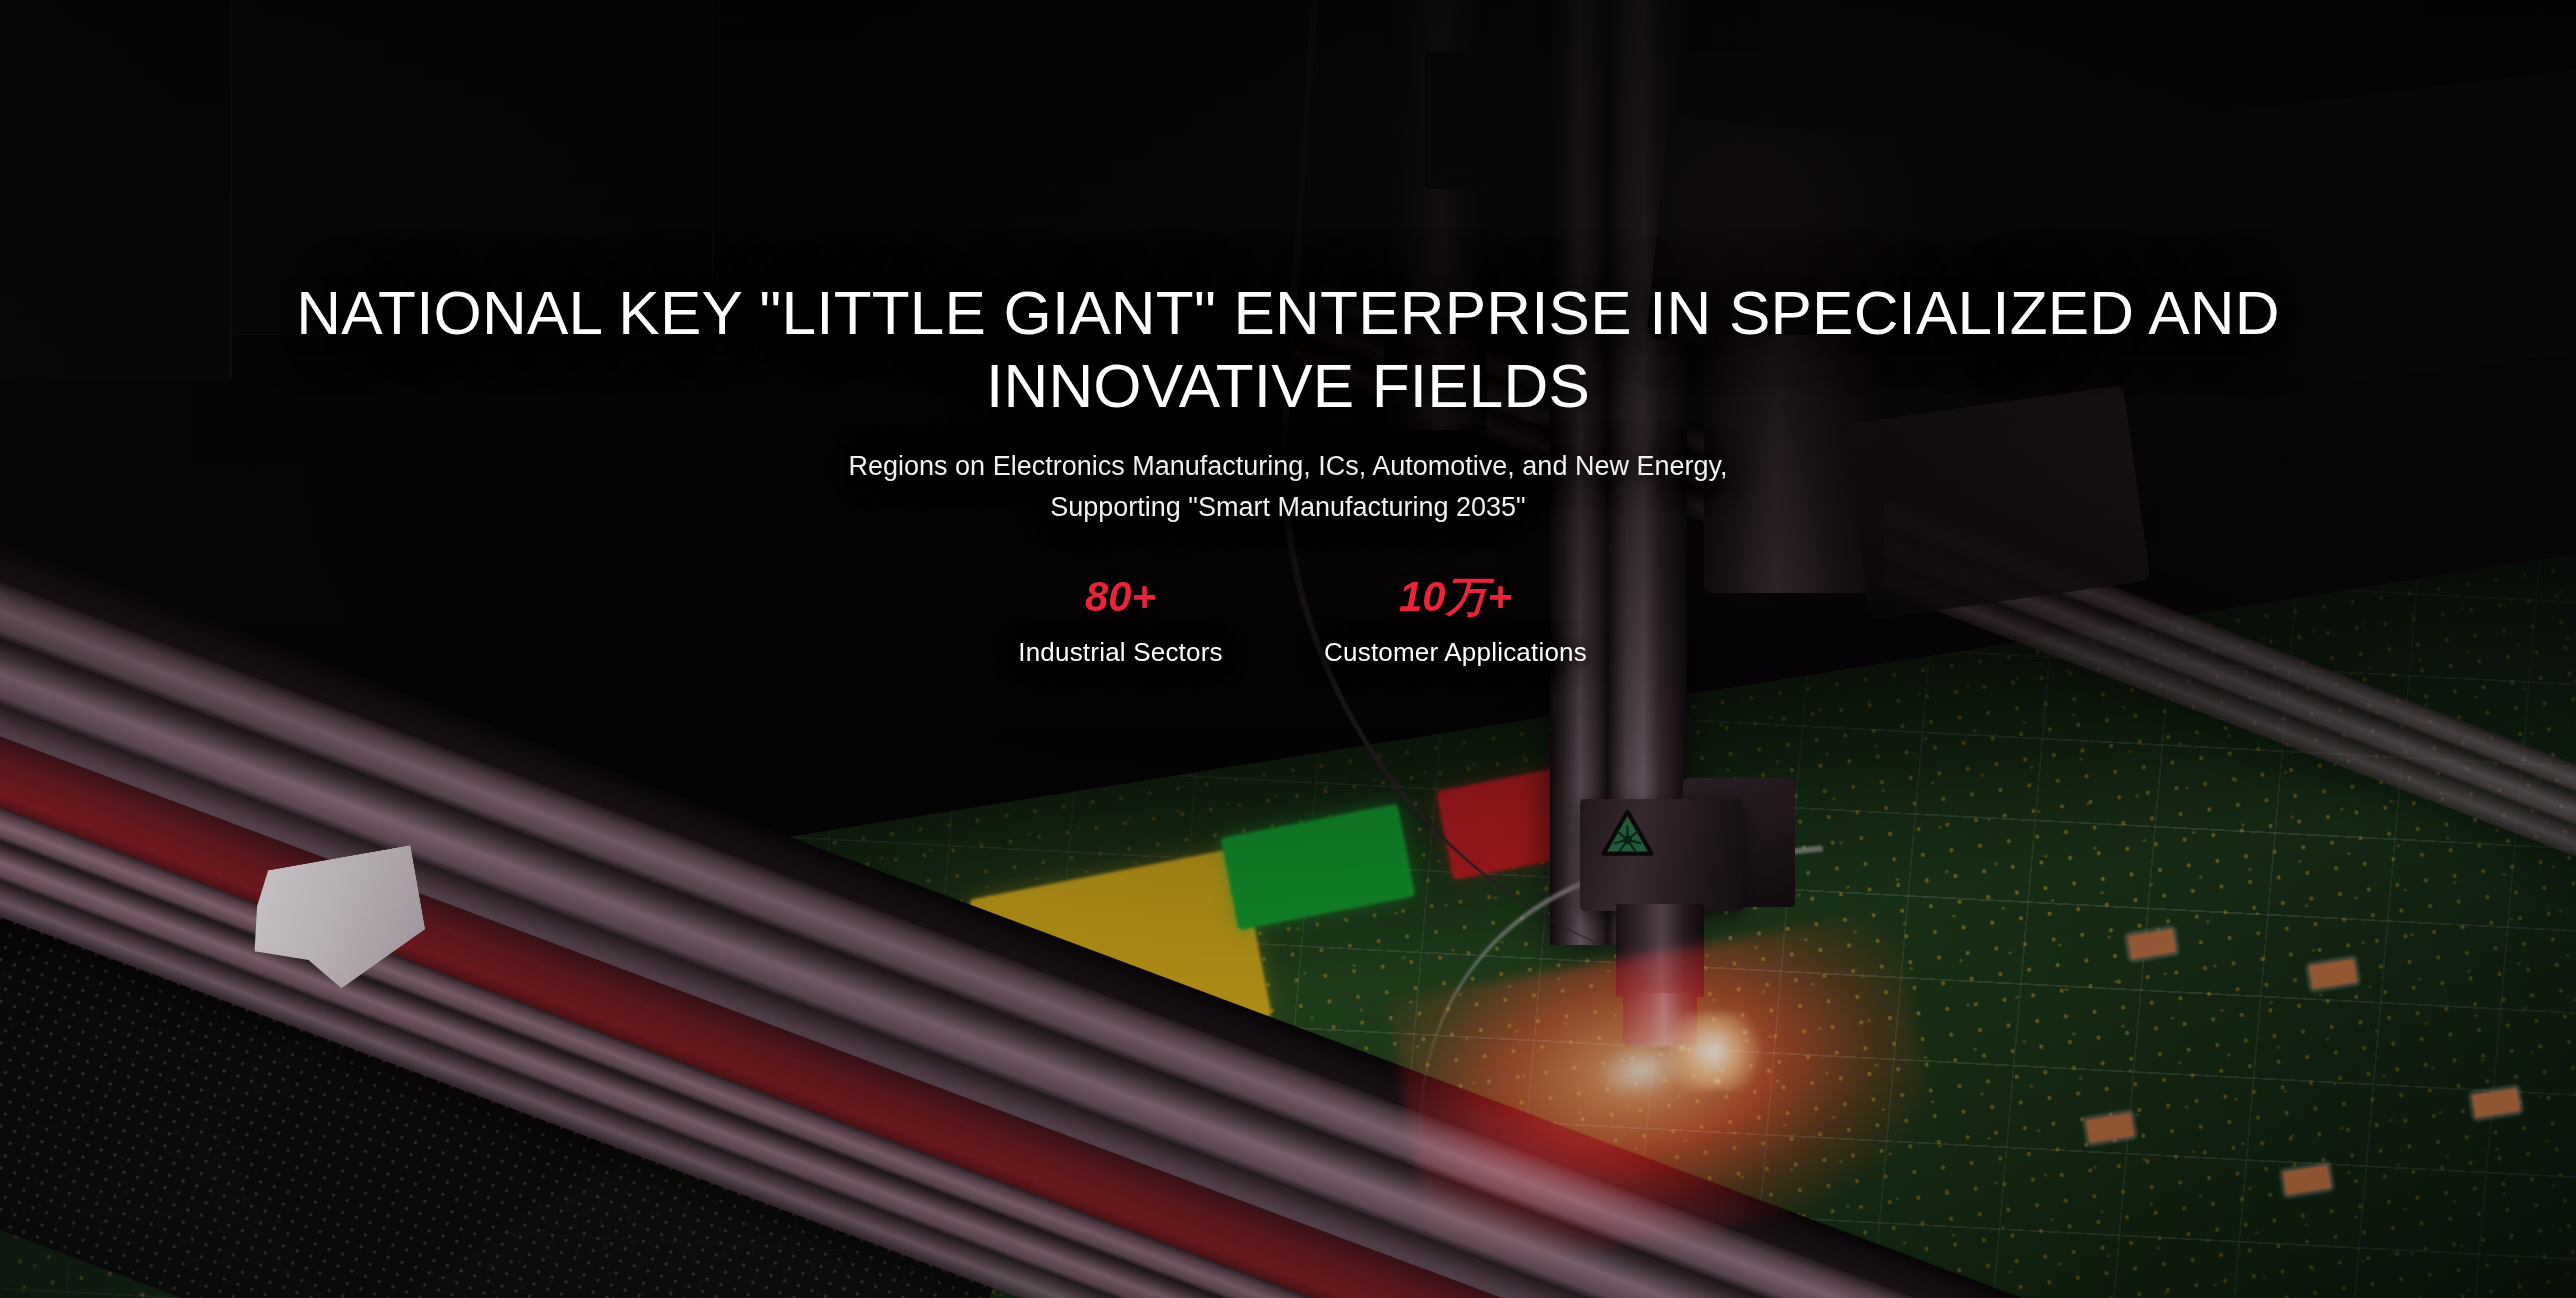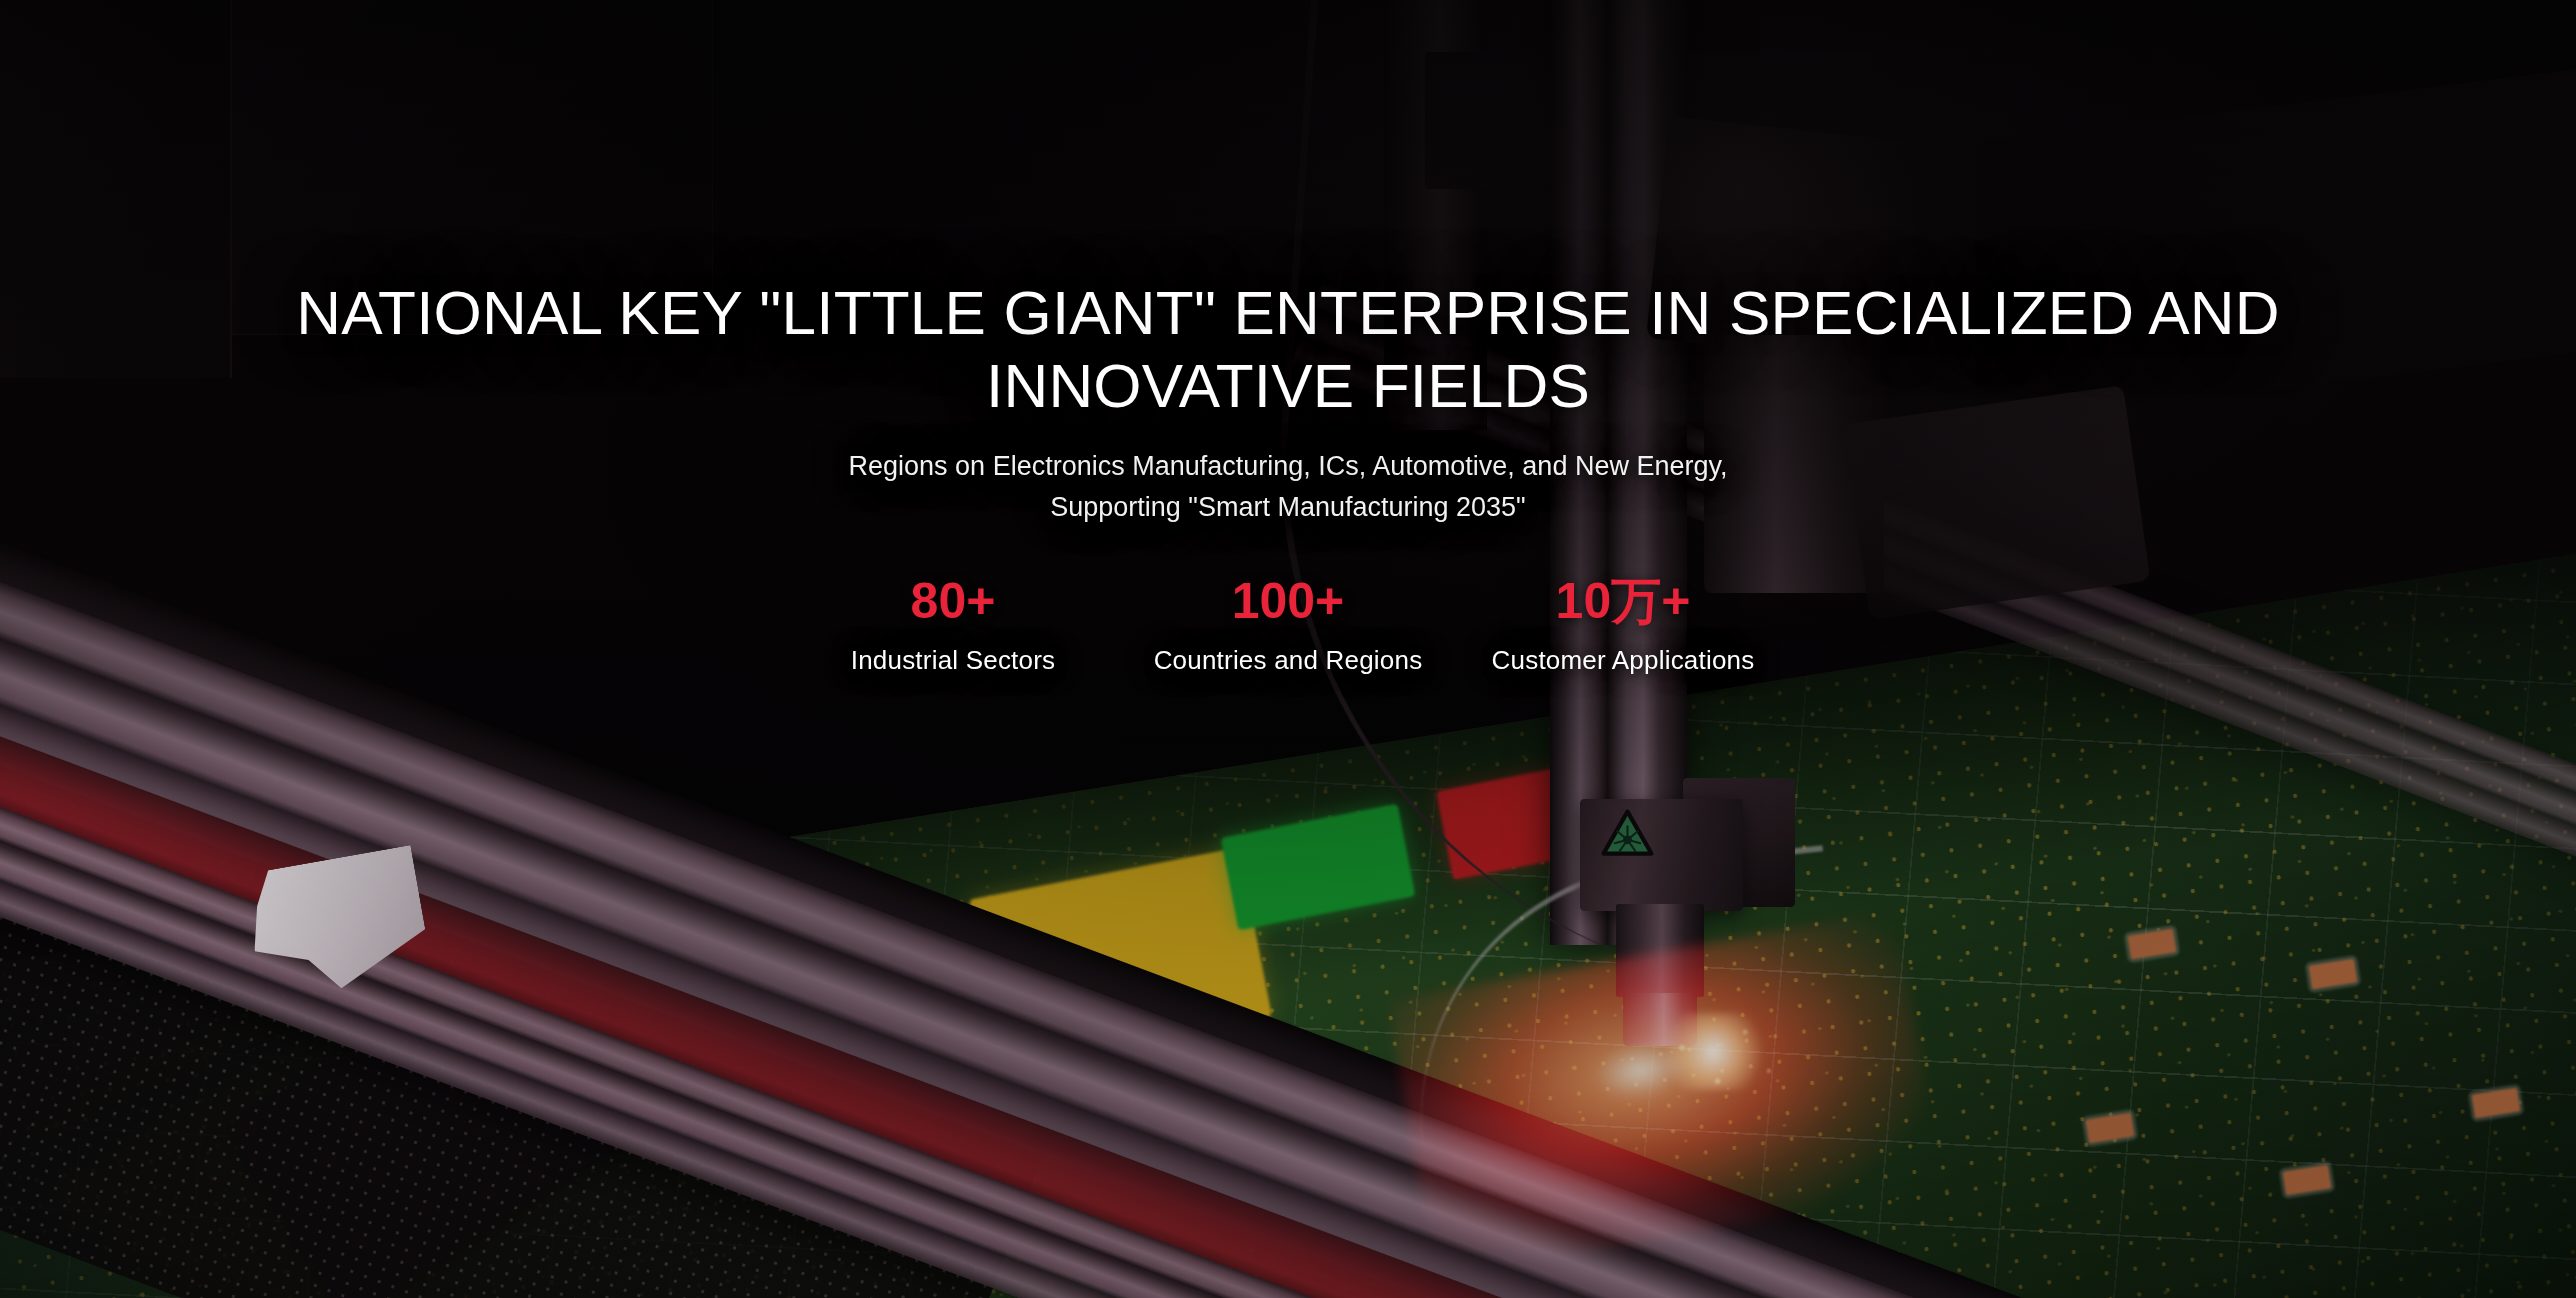--- a/index.html
+++ b/index.html
@@ -291,25 +291,26 @@
     justify-content:center;
     align-items:flex-start;
     gap:0;
   }
   .stat{
     width:335px;
     text-align:center;
   }
   .stat-value{
     display:block;
-    font-size:50px;
+    font-size:42px;
     font-weight:700;
     line-height:1.1;
     color:#e8233a;
     text-shadow:0 1.7px 12px rgba(0,0,0,.8);
+    font-style:italic;
   }
   .stat-label{
     display:block;
     margin-top:16px;
     font-size:26px;
     font-weight:400;
     color:#ffffff;
     letter-spacing:0.2px;
     text-shadow:0 1.7px 12px rgba(0,0,0,.9), 0 0 29px rgba(0,0,0,.7);
   }
@@ -400,24 +401,20 @@
       <span class="sub-line">Supporting "Smart Manufacturing 2035"</span>
     </div>
 
     <div class="stats">
 
       <div class="stat">
         <span class="stat-value">80+</span>
         <span class="stat-label">Industrial Sectors</span>
       </div>
 
-      <div class="stat">
-        <span class="stat-value">100+</span>
-        <span class="stat-label">Countries and Regions</span>
-      </div>
 
       <div class="stat">
         <span class="stat-value">10万+</span>
         <span class="stat-label">Customer Applications</span>
       </div>
 
     </div>
   </div>
 </div>
 

